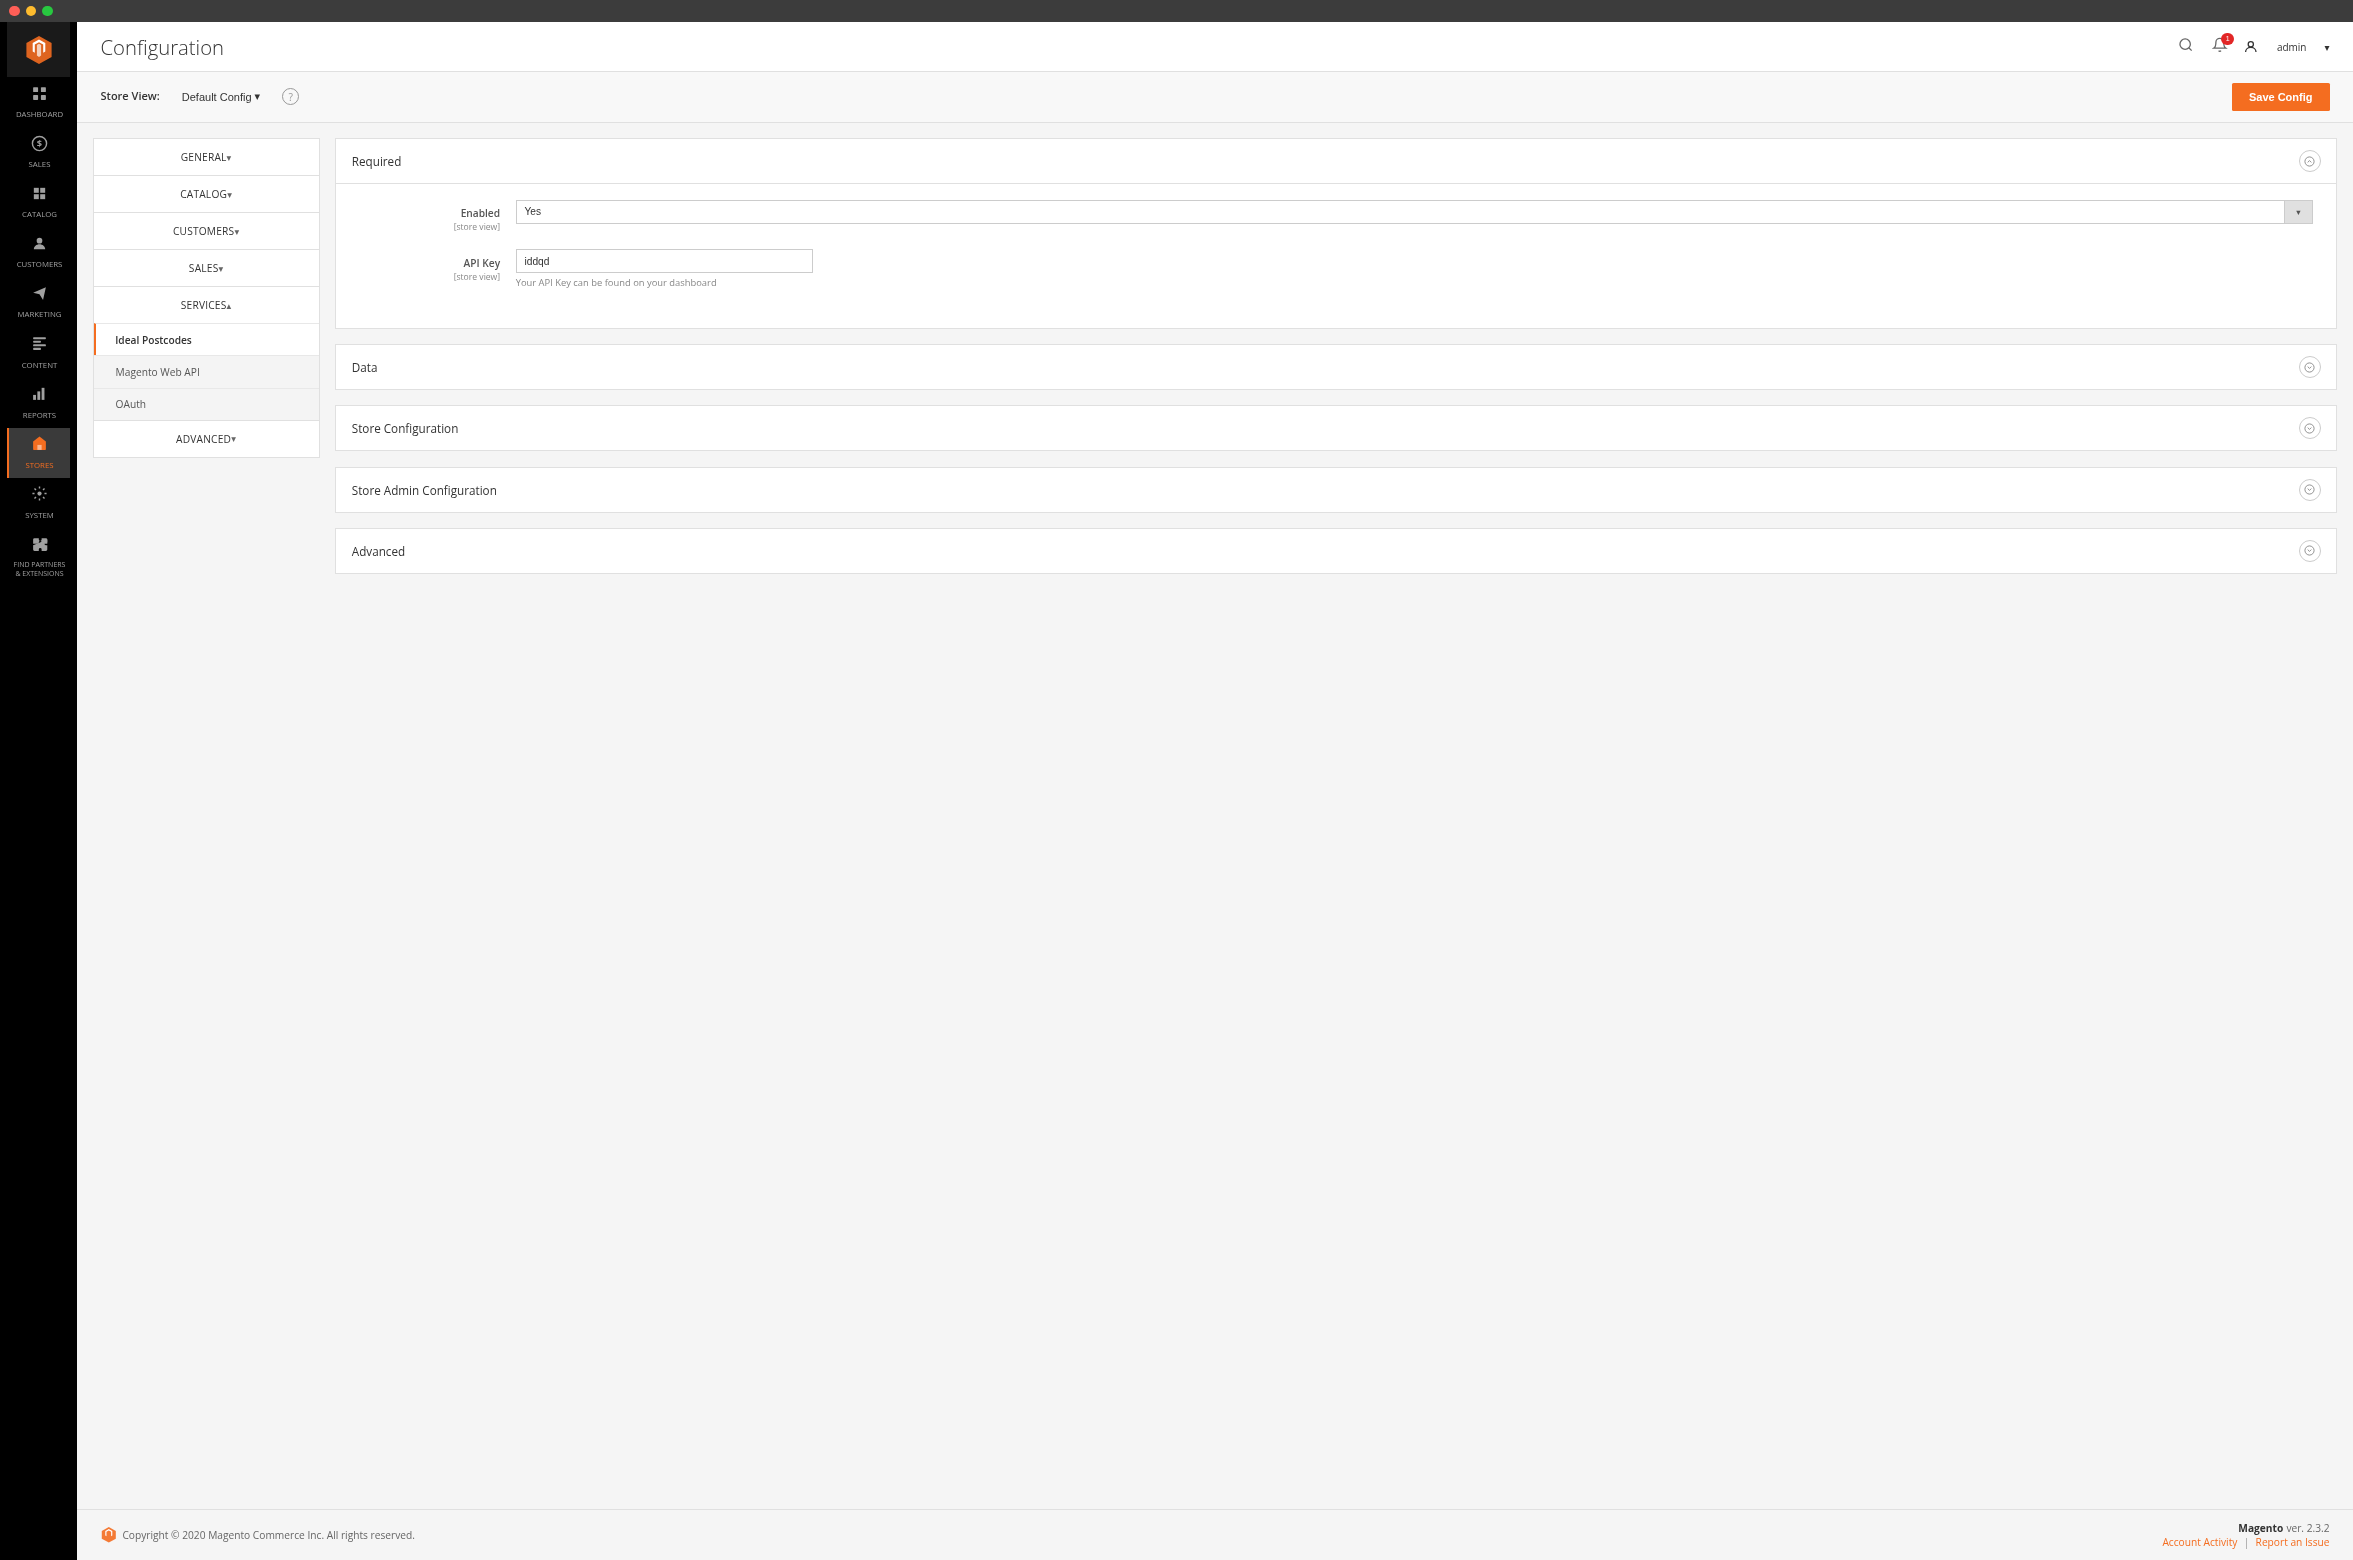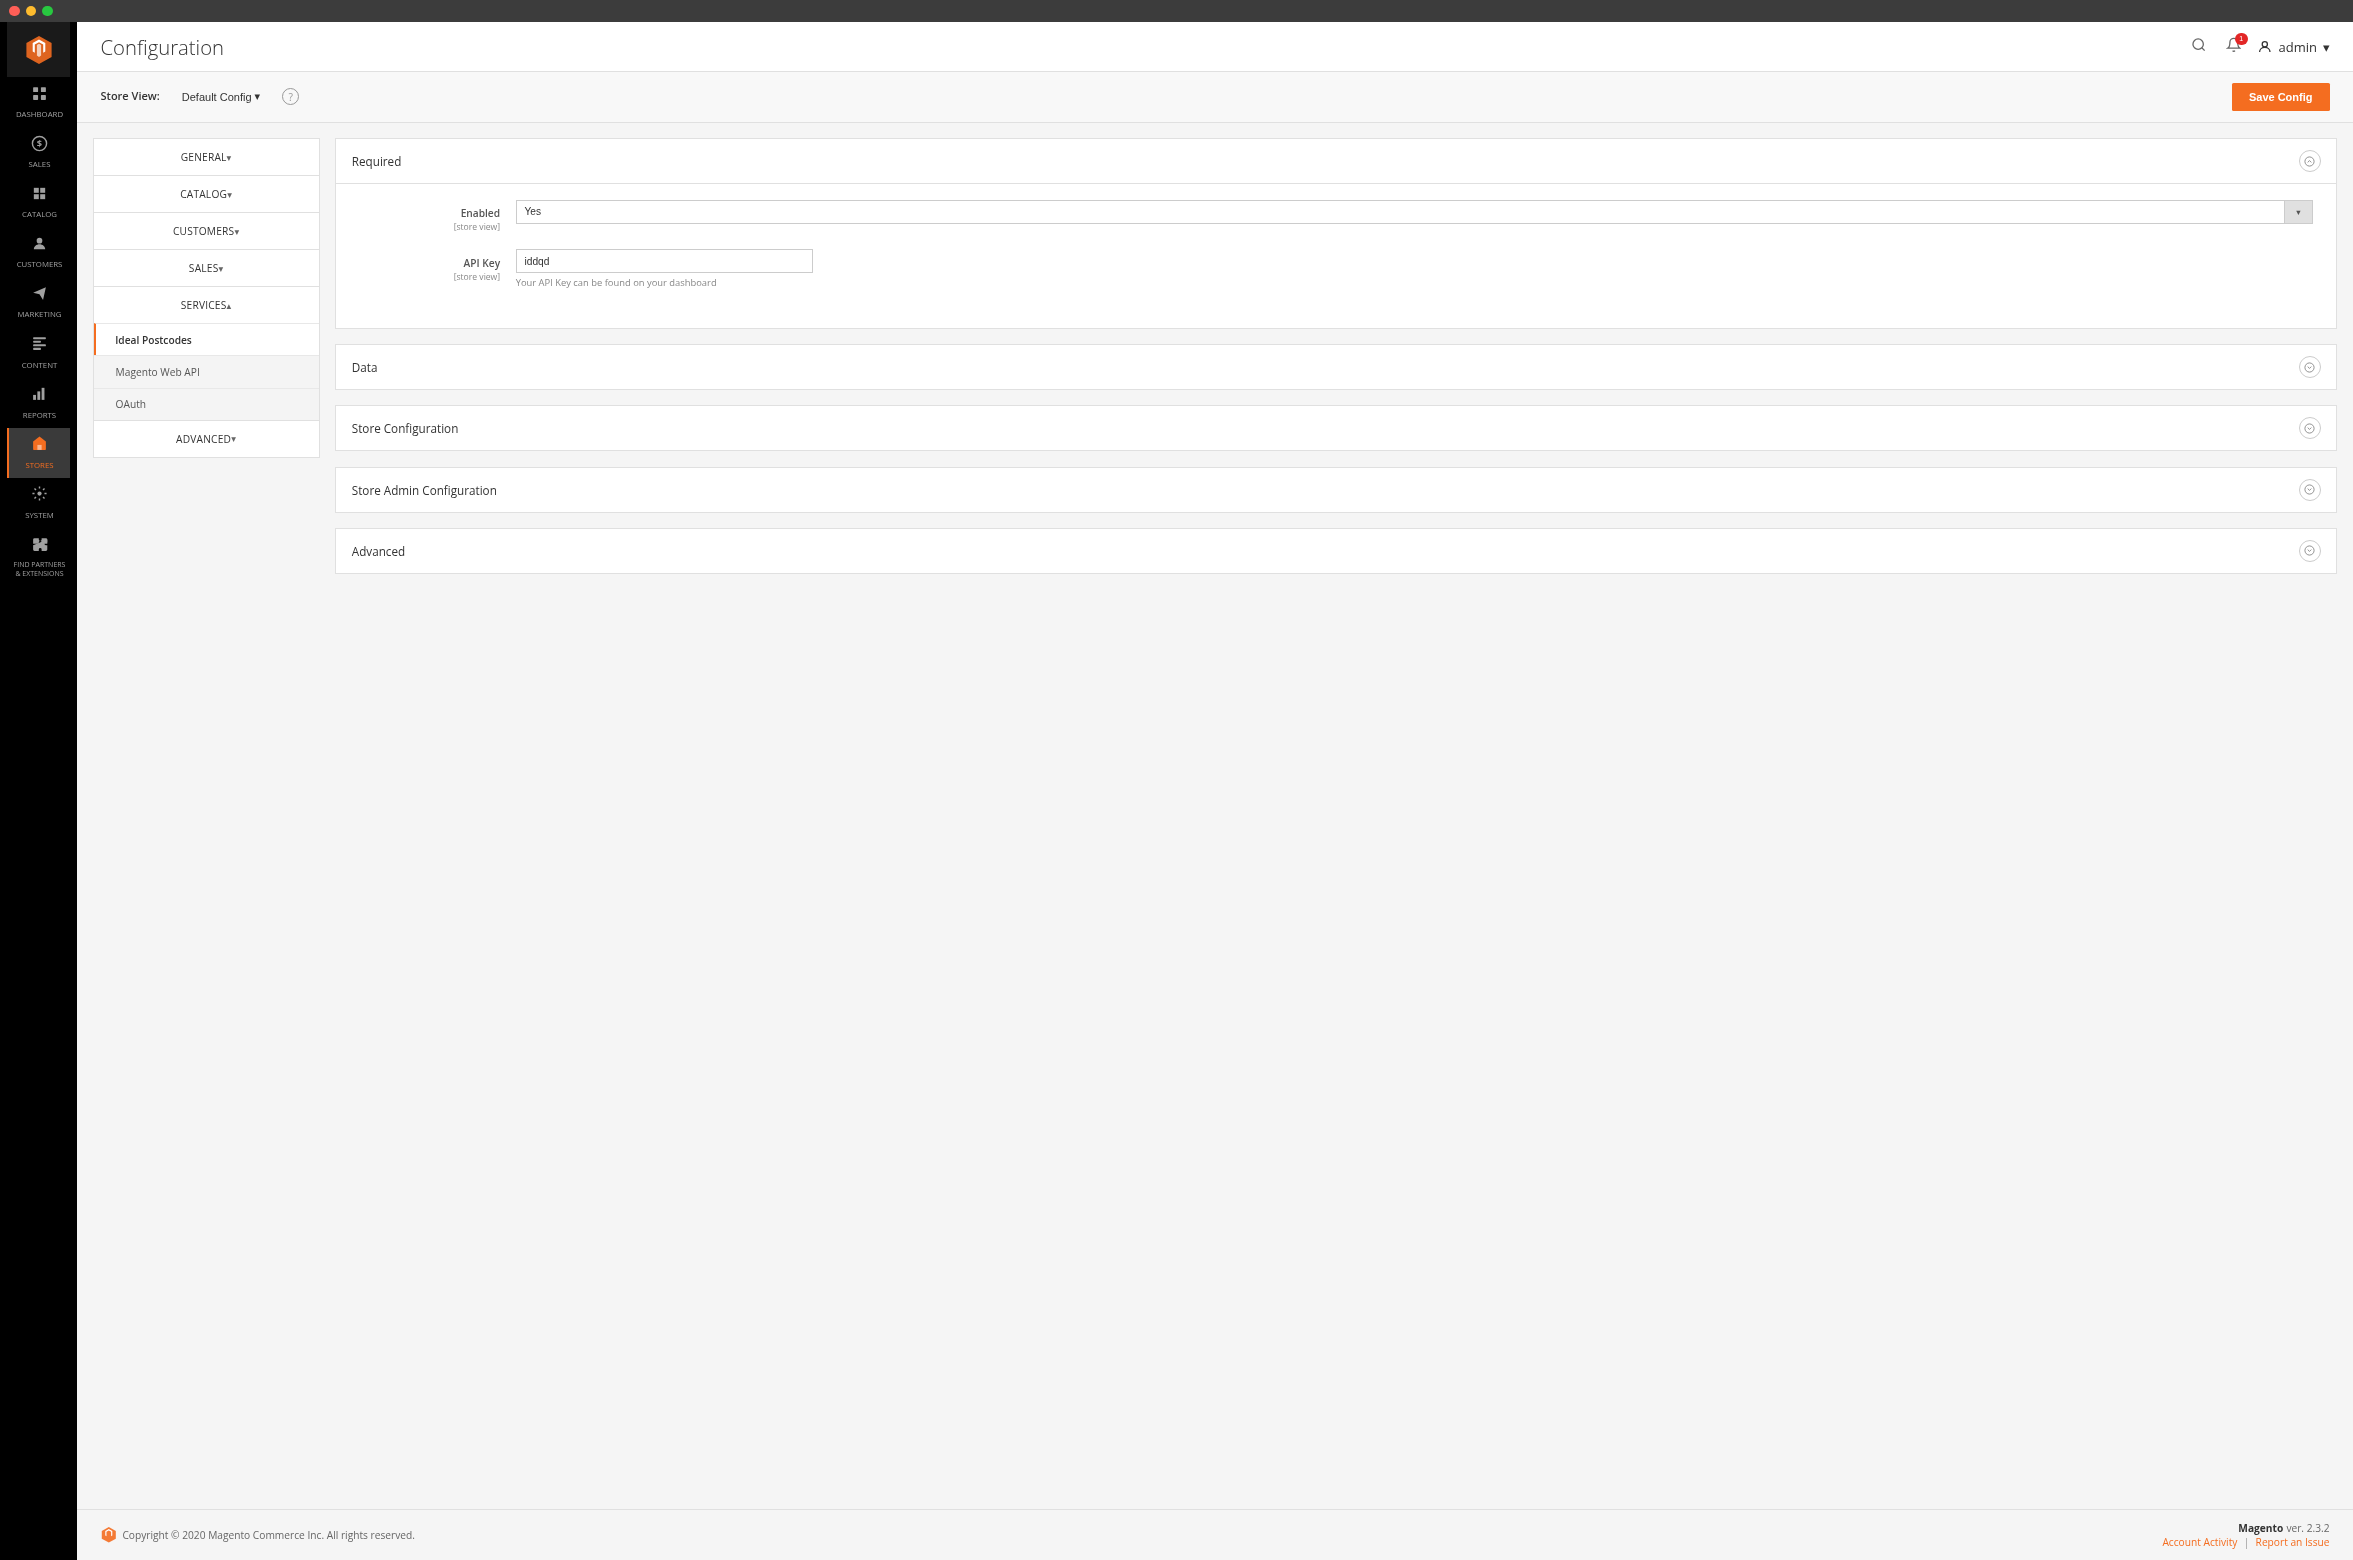--- a/index.html
+++ b/index.html
@@ -98,24 +98,24 @@
       width: 12.5px;
       height: 12.5px;
       border-radius: 50%;
       display: flex;
       align-items: center;
       justify-content: center;
     }
     .admin-user {
       display: flex;
       align-items: center;
-      gap: 6px;
+      gap: 18px;
       cursor: pointer;
       color: #333;
-      font-size: 13px;
+      font-size: 10px;
     }
 
     
     .store-view-bar {
       background: #f8f8f8;
       border-bottom: 0.8px solid #e0e0e0;
       padding: 11px 23.5px;
       display: flex;
       align-items: center;
       justify-content: space-between;

